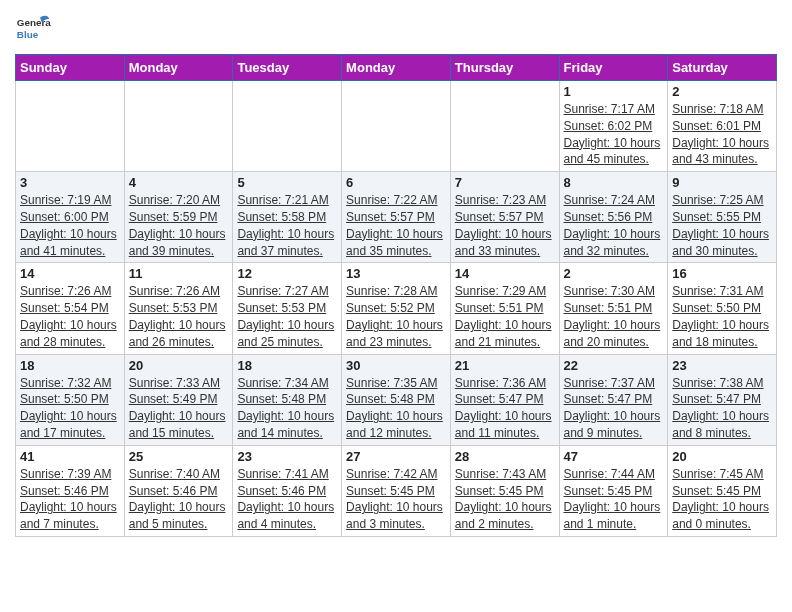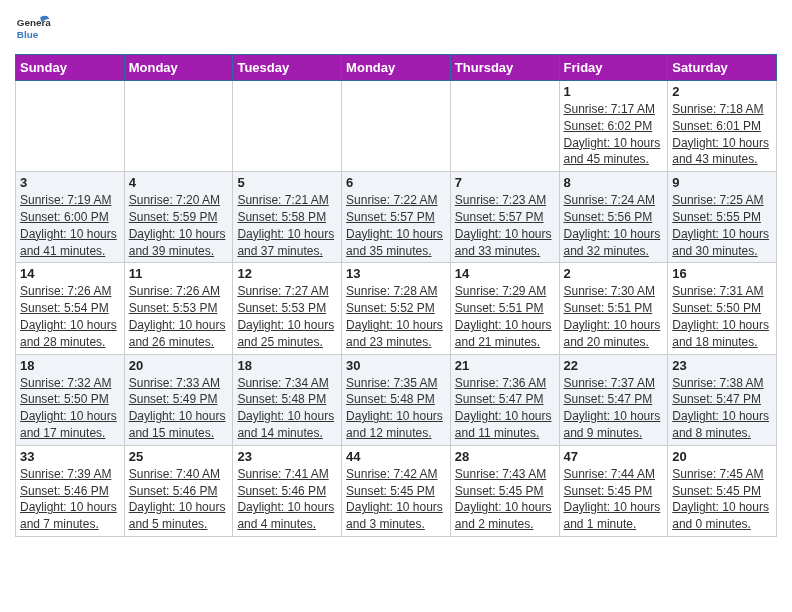--- a/index.html
+++ b/index.html
@@ -220,33 +220,33 @@
             <span class="day-num">22</span>
             <div class="day-info">Sunrise: 7:37 AM<br>Sunset: 5:47 PM<br>Daylight: 10 hours<br>and 9 minutes.</div>
           </td>
           <td>
             <span class="day-num">23</span>
             <div class="day-info">Sunrise: 7:38 AM<br>Sunset: 5:47 PM<br>Daylight: 10 hours<br>and 8 minutes.</div>
           </td>
         </tr>
         <tr class="row-odd">
           <td>
-            <span class="day-num">33</span>
+            <span class="day-num">41</span>
             <div class="day-info">Sunrise: 7:39 AM<br>Sunset: 5:46 PM<br>Daylight: 10 hours<br>and 7 minutes.</div>
           </td>
           <td>
             <span class="day-num">25</span>
             <div class="day-info">Sunrise: 7:40 AM<br>Sunset: 5:46 PM<br>Daylight: 10 hours<br>and 5 minutes.</div>
           </td>
           <td>
             <span class="day-num">23</span>
             <div class="day-info">Sunrise: 7:41 AM<br>Sunset: 5:46 PM<br>Daylight: 10 hours<br>and 4 minutes.</div>
           </td>
           <td>
-            <span class="day-num">44</span>
+            <span class="day-num">27</span>
             <div class="day-info">Sunrise: 7:42 AM<br>Sunset: 5:45 PM<br>Daylight: 10 hours<br>and 3 minutes.</div>
           </td>
           <td>
             <span class="day-num">28</span>
             <div class="day-info">Sunrise: 7:43 AM<br>Sunset: 5:45 PM<br>Daylight: 10 hours<br>and 2 minutes.</div>
           </td>
           <td>
             <span class="day-num">47</span>
             <div class="day-info">Sunrise: 7:44 AM<br>Sunset: 5:45 PM<br>Daylight: 10 hours<br>and 1 minute.</div>
           </td>

